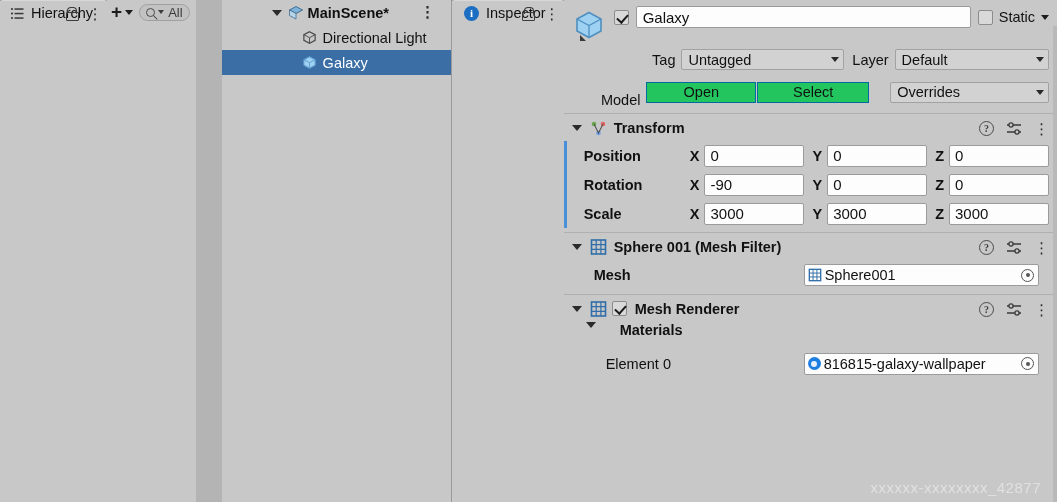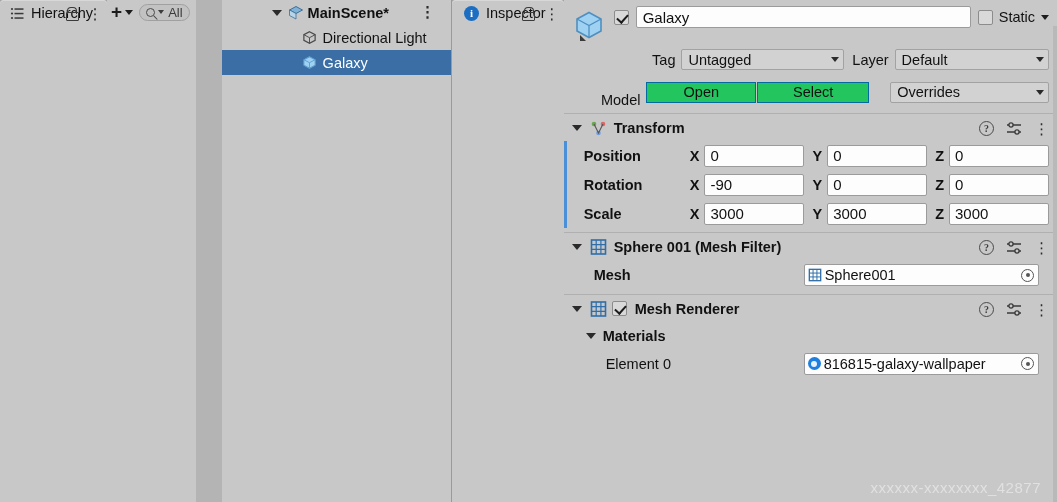--- a/index.html
+++ b/index.html
@@ -314,21 +314,21 @@
   .blue-dot {
     width: 13px; height: 13px; border-radius: 50%;
     background: #1f7fe0; flex: none; position: relative;
   }
   .blue-dot::after {
     content: ""; position: absolute; left: 3.5px; top: 3.5px;
     width: 6px; height: 6px; border-radius: 50%; background: #e8f1fb;
   }
 
   .sub-head {
-    display: flex; align-items: center; gap: 7px;
+    display: flex; align-items: flex-start; gap: 24px;
     height: 27px; padding-left: 22px;
   }
   .sub-title { font-size: 14.5px; font-weight: bold; color: #111; }
 
   .wm {
     position: absolute;
     right: 16px; bottom: 6px;
     font-size: 15px;
     color: rgba(255,255,255,0.45);
     letter-spacing: 0.5px;

